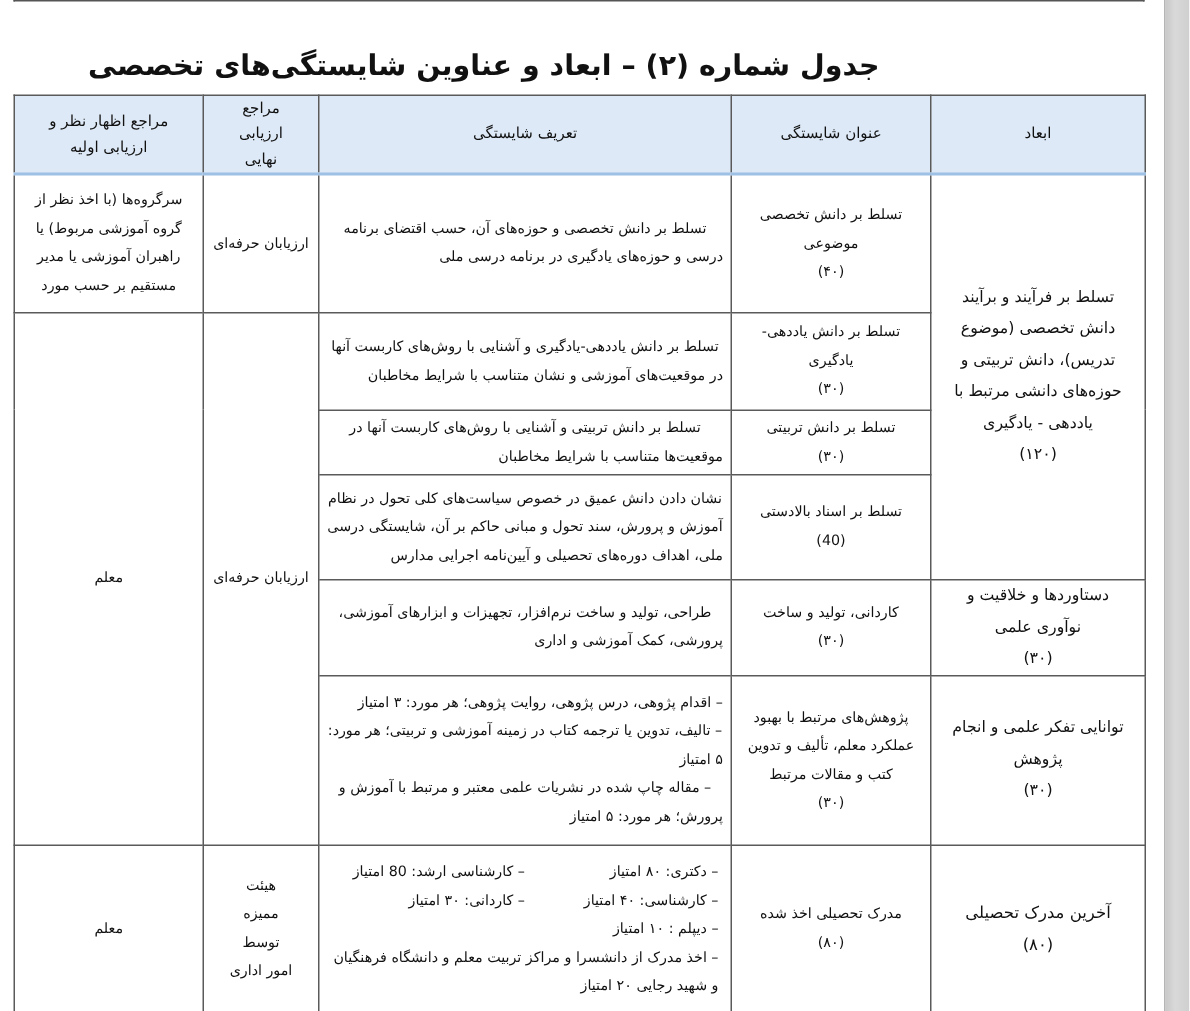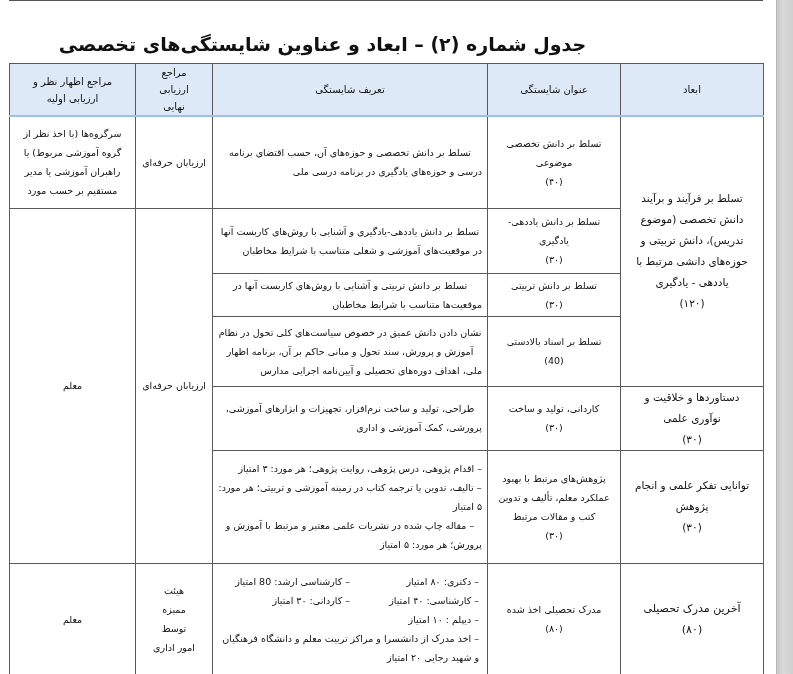--- a/index.html
+++ b/index.html
@@ -90,21 +90,21 @@
       <td>ارزیابان حرفه‌ای</td>
       <td style="padding:0 10px">سرگروه‌ها (با اخذ نظر از گروه آموزشی مربوط) یا راهبران آموزشی یا مدیر مستقیم بر حسب مورد</td>
     </tr>
 
     <tr class="r2">
       <td style="padding:0 14px">
         <div>تسلط بر دانش یاددهی-یادگیری</div>
         <div>(۳۰)</div>
       </td>
       <td class="def">
-        <p>تسلط بر دانش یاددهی-یادگیری و آشنایی با روش‌های کاربست آنها در موقعیت‌های آموزشی و شغلی متناسب با شرایط مخاطبان</p>
+        <p>تسلط بر دانش یاددهی-یادگیری و آشنایی با روش‌های کاربست آنها در موقعیت‌های آموزشی و نشان متناسب با شرایط مخاطبان</p>
       </td>
       <td rowspan="5">ارزیابان حرفه‌ای</td>
       <td rowspan="5">معلم</td>
     </tr>
 
     <tr class="r3">
       <td>
         <div>تسلط بر دانش تربیتی</div>
         <div>(۳۰)</div>
       </td>
@@ -112,21 +112,21 @@
         <p>تسلط بر دانش تربیتی و آشنایی با روش‌های کاربست آنها در موقعیت‌ها متناسب با شرایط مخاطبان</p>
       </td>
     </tr>
 
     <tr class="r4">
       <td>
         <div>تسلط بر اسناد بالادستی</div>
         <div>(40)</div>
       </td>
       <td class="def">
-        <p>نشان دادن دانش عمیق در خصوص سیاست‌های کلی تحول در نظام آموزش و پرورش، سند تحول و مبانی حاکم بر آن، برنامه اظهار ملی، اهداف دوره‌های تحصیلی و آیین‌نامه اجرایی مدارس</p>
+        <p>نشان دادن دانش عمیق در خصوص سیاست‌های کلی تحول در نظام آموزش و پرورش، سند تحول و مبانی حاکم بر آن، شایستگی درسی ملی، اهداف دوره‌های تحصیلی و آیین‌نامه اجرایی مدارس</p>
       </td>
     </tr>
 
     <tr class="r5">
       <td class="dim" style="padding:0 10px">
         <div>دستاوردها و خلاقیت و نوآوری علمی</div>
         <div>(۳۰)</div>
       </td>
       <td>
         <div>کاردانی، تولید و ساخت</div>

